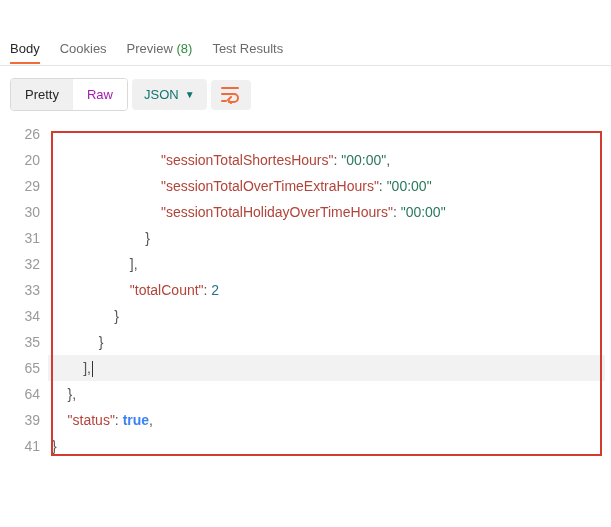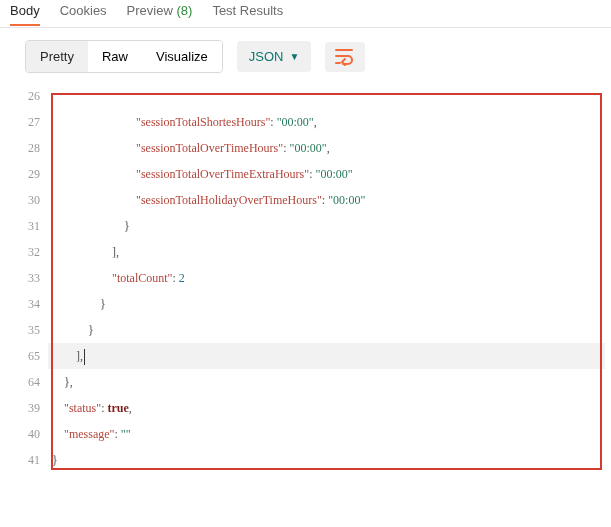--- a/index.html
+++ b/index.html
@@ -10,46 +10,47 @@
     width: 611px;
     color: #333;
   }
   .tabs {
     display: flex;
     gap: 20px;
     padding: 0 10px;
     border-bottom: 1px solid #e5e5e5;
     height: 28px;
     align-items: flex-start;
+    margin-top: 38px;
   }
   .tab {
     padding: 3px 0 6px 0;
     color: #6b6b6b;
     cursor: pointer;
     font-size: 13px;
     border-bottom: 2px solid transparent;
   }
   .tab.active { color: #272727; border-bottom: 2px solid #f26b3a; }
   .tab .count { color: #2f8a3e; }
   .toolbar {
     display: flex;
     align-items: center;
-    gap: 14px;
-    padding: 12px 10px 8px 25px;
+    gap: 4px;
+    padding: 12px 10px 8px 10px;
   }
   .seg {
     display: flex;
     border: 1px solid #d9d9d9;
     border-radius: 4px;
     overflow: hidden;
   }
   .seg-btn {
     padding: 8px 14px;
     cursor: pointer;
-    color: #000000;
+    color: #a21caf;
     font-size: 13px;
     background: #fff;
   }
   .seg-btn.active { background: #f0f0f0; color: #272727; }
   .dd {
     display: flex;
     align-items: center;
     gap: 6px;
     background: #f0f0f0;
     border-radius: 4px;
@@ -73,22 +74,22 @@
   .code-border {
     position: absolute;
     left: 45px;
     right: 3px;
     top: 10px;
     bottom: 3px;
     border: 2px solid #d23b2e;
     pointer-events: none;
   }
   .code {
-    font-family: Liberation Serif, serif;
-    font-size: 12px;
+    font-family: Liberation Sans, sans-serif;
+    font-size: 14px;
     line-height: 26px;
   }
   .row { display: flex; }
   .gutter {
     width: 42px;
     text-align: right;
     padding-right: 8px;
     color: #9a9a9a;
     user-select: none;
   }
@@ -96,21 +97,21 @@
     flex: 1;
     white-space: pre;
     position: relative;
     padding-left: 4px;
     overflow: hidden;
   }
   .row.hl .src { background: #f2f2f2; }
   .k { color: #b2443a; }  
   .s { color: #28795a; }  
   .n { color: #2a6f8f; }  
-  .b { color: #7f1d1d; font-weight: 600; }
+  .b { color: #3b82f6; font-weight: 600; }
   .p { color: #555; }     
   .caret-cursor {
     border-left: 1px solid #333;
     margin-left: 1px;
     display: inline-block;
     height: 16px;
     vertical-align: middle;
   }
 </style>
 </head>
@@ -123,21 +124,20 @@
     <span>Preview</span>
     <span class="count">(8)</span>
   </div>
   <div class="tab">Test Results</div>
 </div>
 
 <div class="toolbar">
   <div class="seg">
     <div class="seg-btn active">Pretty</div>
     <div class="seg-btn">Raw</div>
-    <div class="seg-btn">Visualize</div>
   </div>
   <div class="dd">
     <span>JSON</span>
     <span class="caret">▼</span>
   </div>
   <div class="wrap-btn">
     <span>
       <svg width="20" height="18" viewBox="0 0 20 18">
         <path d="M1 2 H17 M1 8 H13 a4 4 0 0 1 0 8 H8" stroke="#f26b3a" stroke-width="2" fill="none" stroke-linecap="round"></path>
         <path d="M10 13 L7 16 L10 19" stroke="#f26b3a" stroke-width="2" fill="none" stroke-linecap="round" transform="translate(0,-2)"></path>
@@ -147,26 +147,22 @@
   </div>
 </div>
 
 <div class="code-outer">
   <div class="code" id="code">
       <div class="row">
         <div class="gutter">26</div>
         <div class="src">                            </div>
       </div>
       <div class="row">
-        <div class="gutter">27</div>
+        <div class="gutter">20</div>
         <div class="src">                            <span class="k">"sessionTotalShortesHours"</span><span class="p">: </span><span class="s">"00:00"</span><span class="p">,</span></div>
-      </div>
-      <div class="row">
-        <div class="gutter">28</div>
-        <div class="src">                            <span class="k">"sessionTotalOverTimeHours"</span><span class="p">: </span><span class="s">"00:00"</span><span class="p">,</span></div>
       </div>
       <div class="row">
         <div class="gutter">29</div>
         <div class="src">                            <span class="k">"sessionTotalOverTimeExtraHours"</span><span class="p">: </span><span class="s">"00:00"</span></div>
       </div>
       <div class="row">
         <div class="gutter">30</div>
         <div class="src">                            <span class="k">"sessionTotalHolidayOverTimeHours"</span><span class="p">: </span><span class="s">"00:00"</span></div>
       </div>
       <div class="row">
@@ -195,22 +191,18 @@
       </div>
       <div class="row">
         <div class="gutter">64</div>
         <div class="src">    <span class="p">},</span></div>
       </div>
       <div class="row">
         <div class="gutter">39</div>
         <div class="src">    <span class="k">"status"</span><span class="p">: </span><span class="b">true</span><span class="p">,</span></div>
       </div>
       <div class="row">
-        <div class="gutter">40</div>
-        <div class="src">    <span class="k">"message"</span><span class="p">: </span><span class="s">""</span></div>
-      </div>
-      <div class="row">
         <div class="gutter">41</div>
         <div class="src"><span class="p">}</span></div>
       </div>
     </div>
   <div class="code-border"></div>
 </div>
 
 </body></html>

